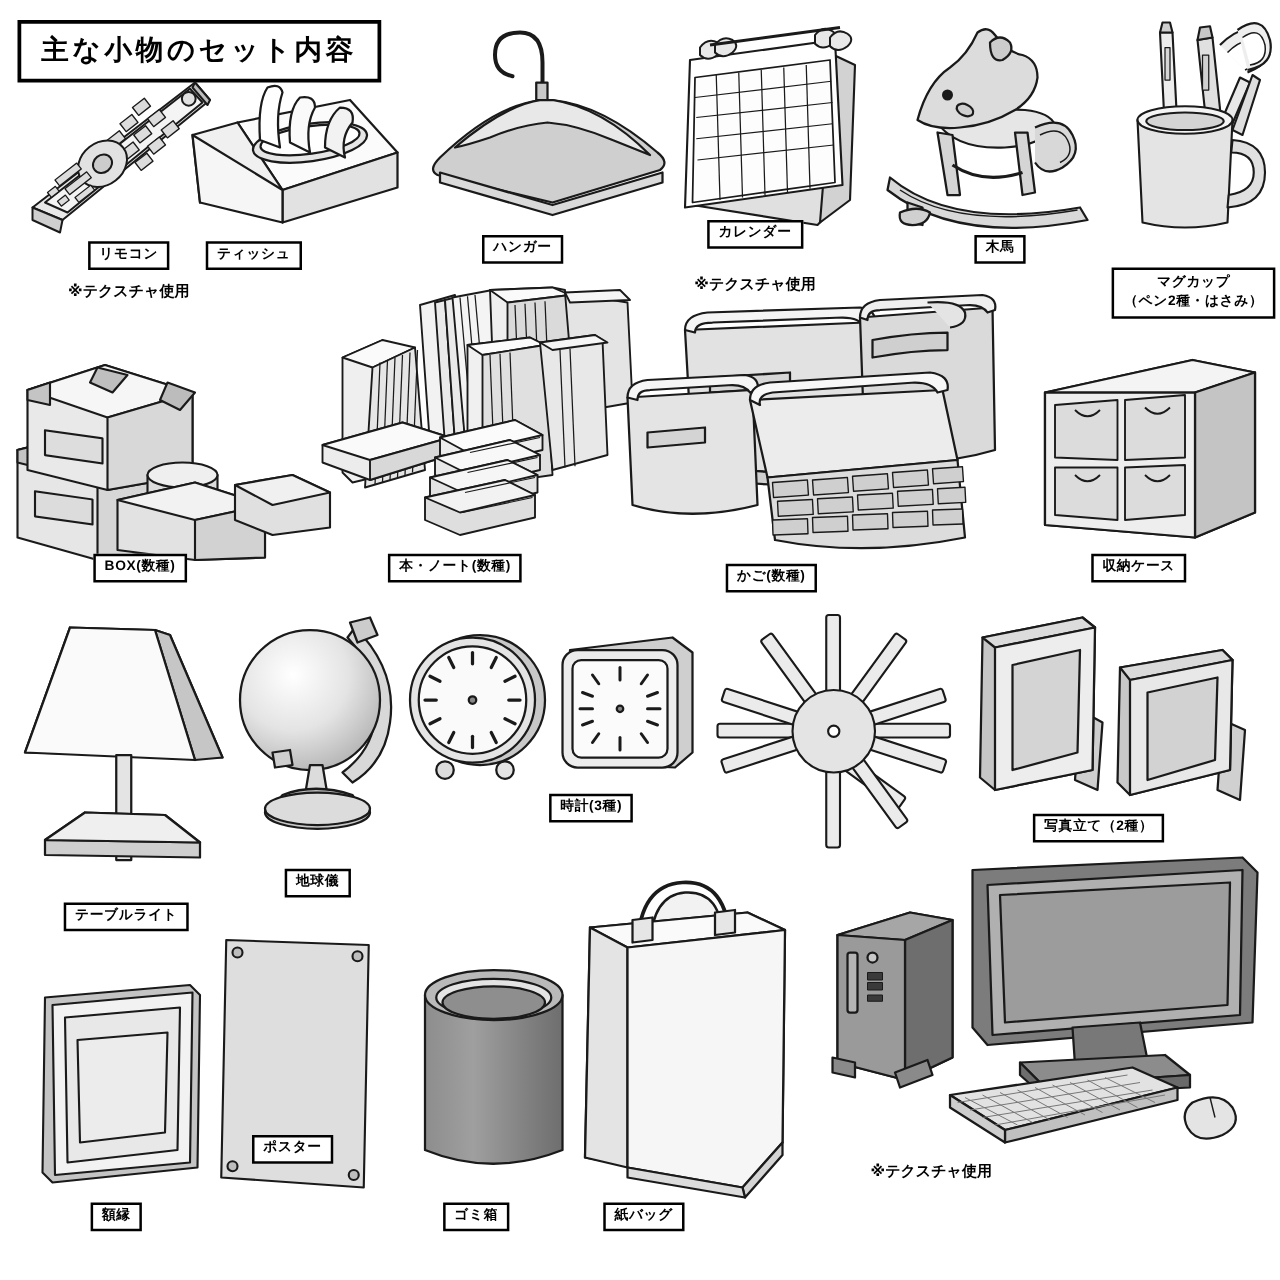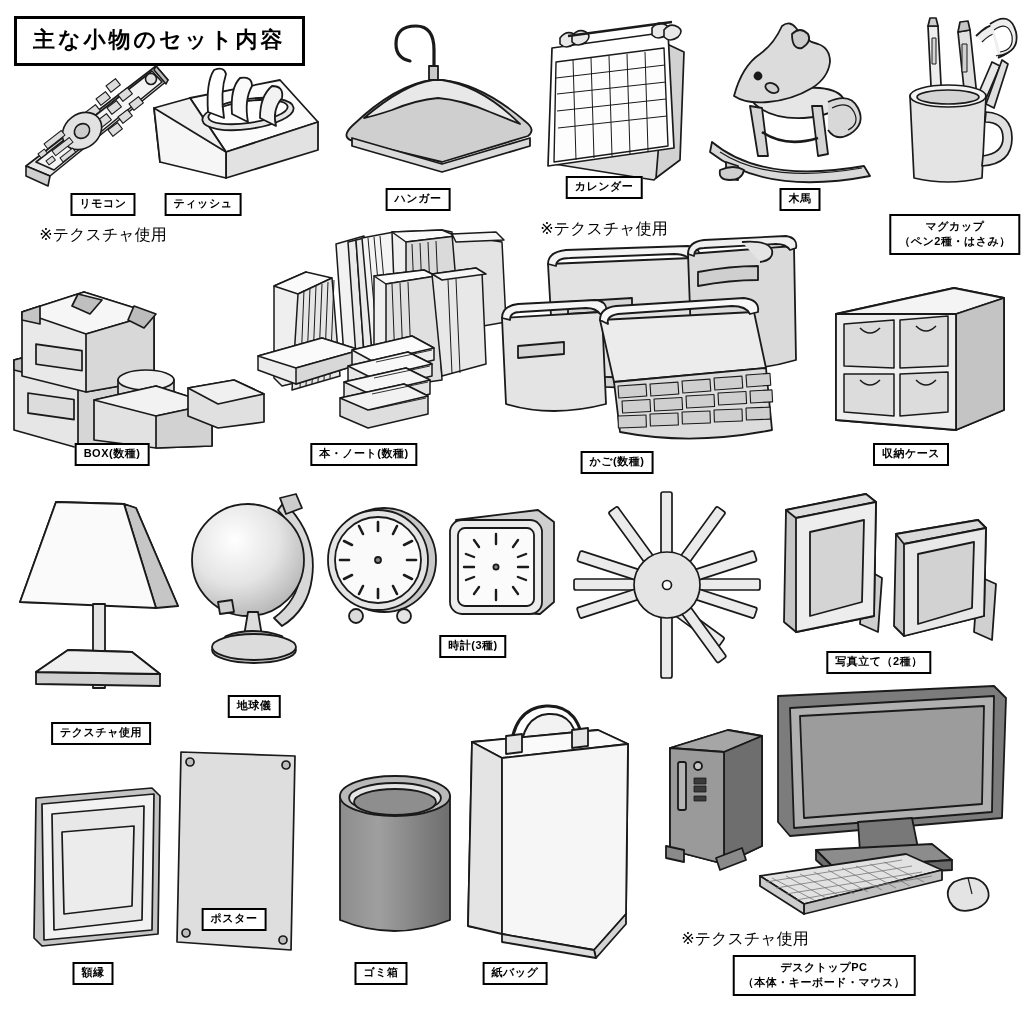--- a/index.html
+++ b/index.html
@@ -24,22 +24,22 @@
     padding:2px 7px 3px 7px;
     text-align:center;
     white-space:nowrap;
     letter-spacing:.5px;
     transform:translateX(-50%);
     box-sizing:border-box;
   }
   .lbl.two{line-height:1.35;padding:3px 8px 4px 8px;}
   .note{
     position:absolute;
-    font-size:16px;
-    font-weight:400;
+    font-size:12px;
+    font-weight:700;
     color:#000;
     white-space:nowrap;
     transform:translateX(-50%);
     letter-spacing:0;
   }
   .title{
     position:absolute;
     left:14px;top:16px;
     border:3px solid #000;
     background:#fff;
@@ -624,29 +624,25 @@
   <div class="lbl two" style="left:955px;top:214px">
     <div>マグカップ</div>
     <div>（ペン2種・はさみ）</div>
   </div>
 
   <div class="lbl" style="left:112px;top:443px">BOX(数種)</div>
   <div class="lbl" style="left:364px;top:443px">本・ノート(数種)</div>
   <div class="lbl" style="left:617px;top:451px">かご(数種)</div>
   <div class="lbl" style="left:911px;top:443px">収納ケース</div>
 
-  <div class="lbl" style="left:101px;top:722px">テクスチャ使用</div>
+  <div class="lbl" style="left:101px;top:722px">テーブルライト</div>
   <div class="lbl" style="left:254px;top:695px">地球儀</div>
   <div class="lbl" style="left:473px;top:635px">時計(3種)</div>
   <div class="lbl" style="left:879px;top:651px">写真立て（2種）</div>
 
   <div class="lbl" style="left:93px;top:962px">額縁</div>
   <div class="lbl" style="left:234px;top:908px">ポスター</div>
   <div class="lbl" style="left:381px;top:962px">ゴミ箱</div>
   <div class="lbl" style="left:515px;top:962px">紙バッグ</div>
 
   <div class="note" style="left:745px;top:929px">※テクスチャ使用</div>
-  <div class="lbl two" style="left:824px;top:955px">
-    <div>デスクトップPC</div>
-    <div>（本体・キーボード・マウス）</div>
-  </div>
 
 </div>
 
 </body></html>

